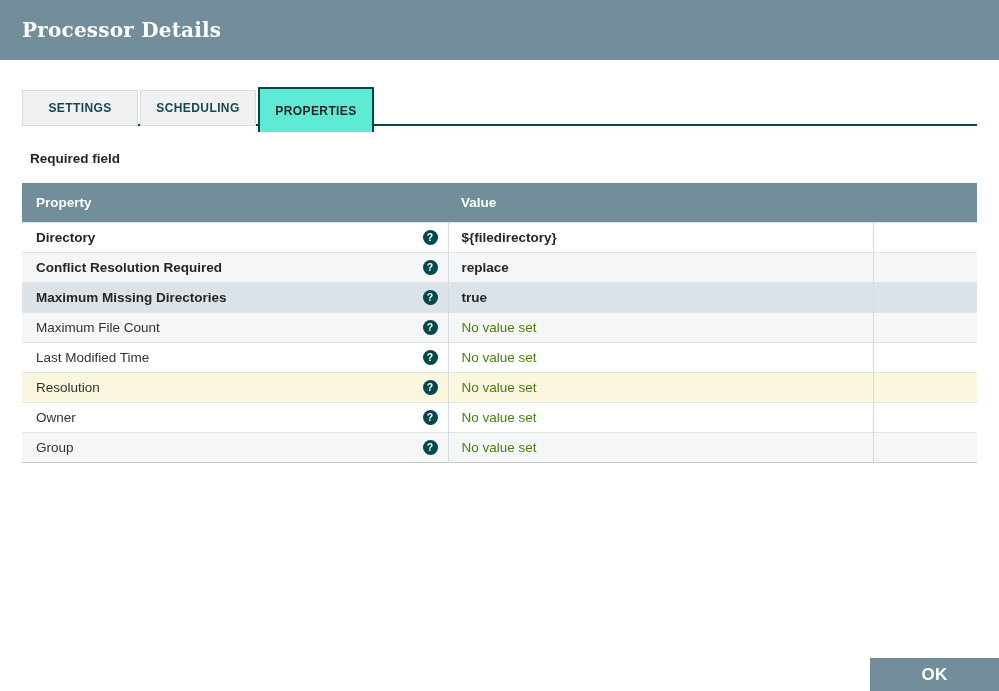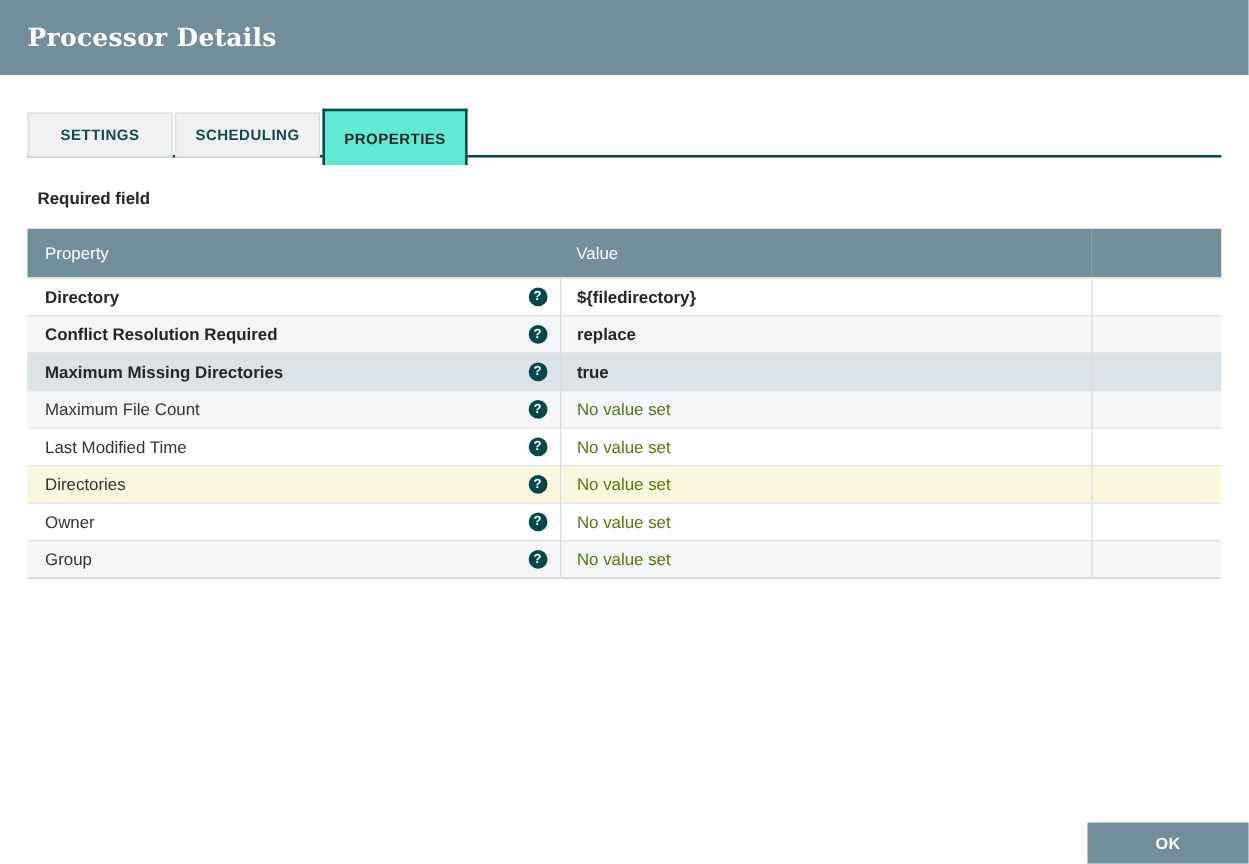--- a/index.html
+++ b/index.html
@@ -67,21 +67,21 @@
     position: absolute; left: 22px; top: 183px; width: 955px;
     border-collapse: collapse;
     table-layout: fixed;
     font-size: 13.5px;
     border-bottom: 1px solid #c4cacd;
   }
   table.props th {
     height: 39px;
     background: #728e9b;
     color: #ffffff;
-    font-weight: normal;
+    font-weight: bold;
     text-align: left;
     font-size: 13.5px;
   }
   th.col-property { padding-left: 14px; }
   th.col-value { padding-left: 13px; }
   table.props td { height: 30px; border-top: 1px solid #dde2e5; }
   tr.prop-row.default  { background: #ffffff; }
   tr.prop-row.alt      { background: #f4f6f7; }
   tr.prop-row.selected { background: #dce3e8; }
   tr.prop-row.highlight{ background: #fbf7df; }
@@ -109,21 +109,21 @@
     font-size: 10.5px; font-weight: bold;
     line-height: 15px; text-align: center;
     cursor: pointer;
   }
 
   
   .ok-button {
     position: absolute; right: 0; bottom: 0; width: 129px; height: 33px;
     background: #728e9b;
     color: #ffffff;
-    font-size: 13px; font-weight: bold; letter-spacing: 0.3px;
+    font-size: 17px; font-weight: bold; letter-spacing: 0.3px;
     display: flex; align-items: center; justify-content: center;
     cursor: pointer;
     border: none;
   }
 </style>
 </head>
 <body>
 
 <div class="stage">
 
@@ -216,21 +216,21 @@
       </div>
     </td>
     <td class="value-cell">
       <span class="property-value unset">No value set</span>
     </td>
     <td class="actions-cell"></td>
   </tr>
         <tr class="prop-row highlight">
     <td class="property-cell">
       <div class="property-inner">
-        <span class="property-name">Directories</span>
+        <span class="property-name">Resolution</span>
         <span class="help-icon">?</span>
       </div>
     </td>
     <td class="value-cell">
       <span class="property-value unset">No value set</span>
     </td>
     <td class="actions-cell"></td>
   </tr>
         <tr class="prop-row default">
     <td class="property-cell">

